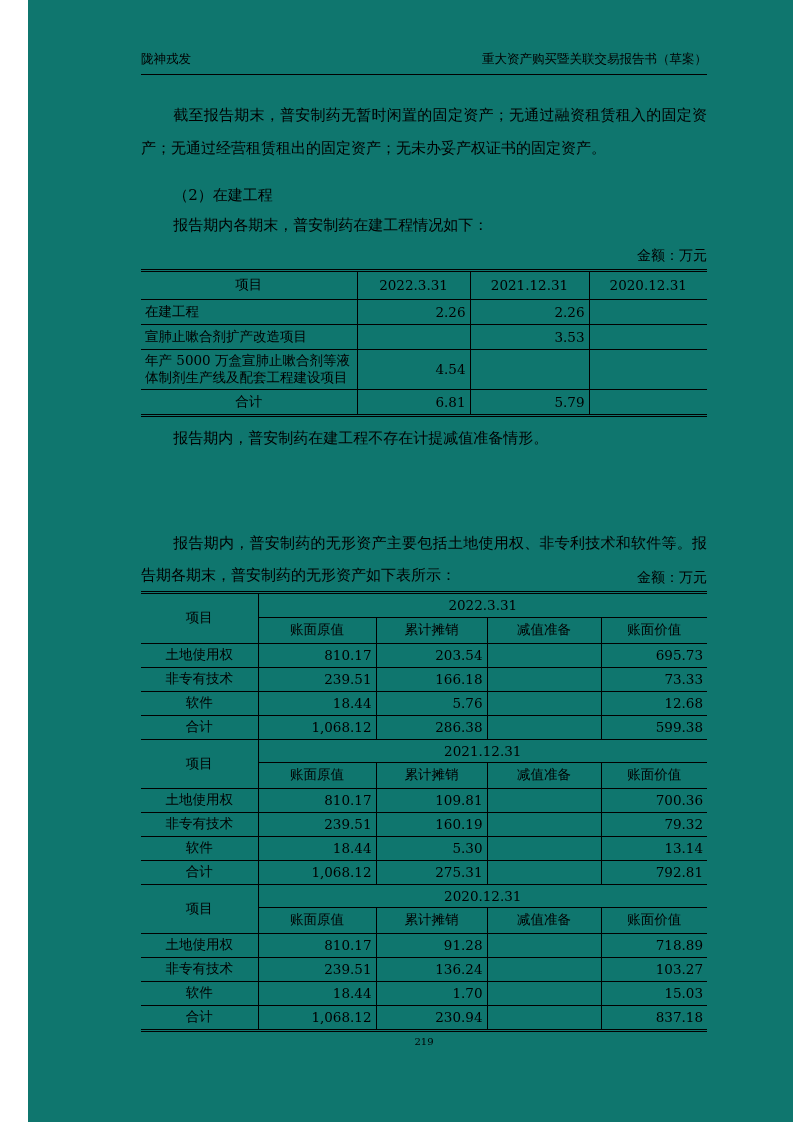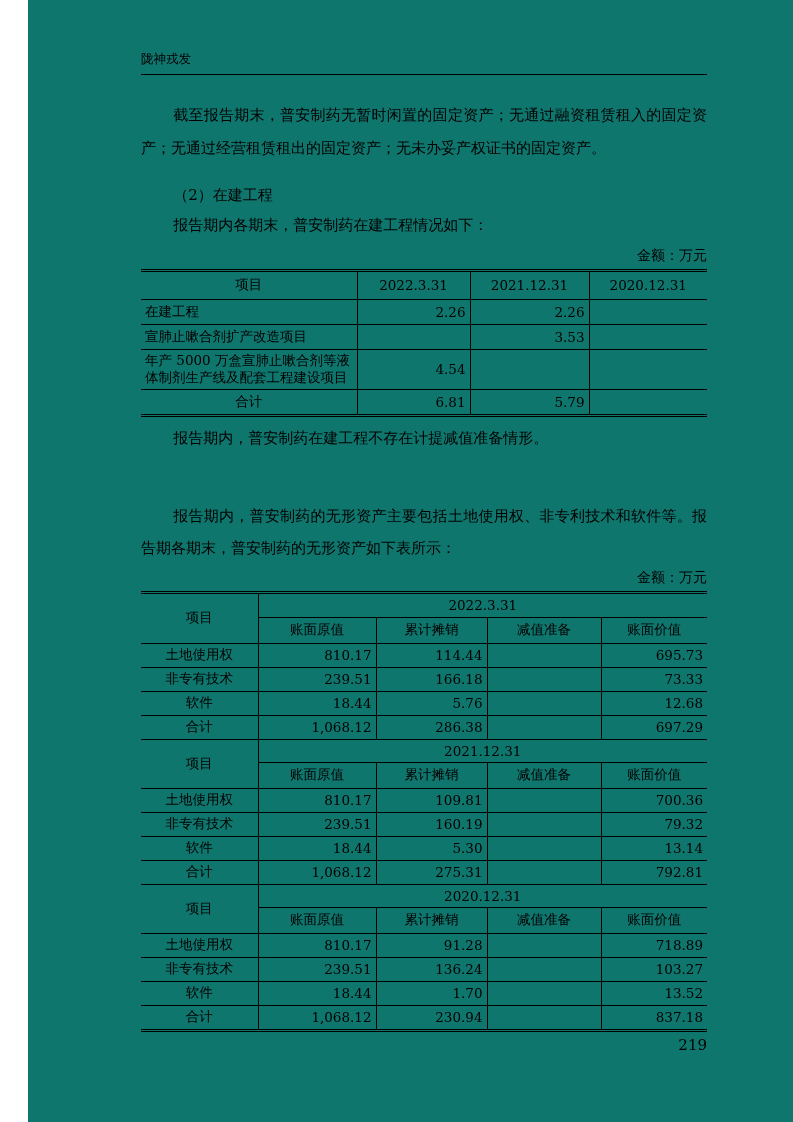--- a/index.html
+++ b/index.html
@@ -4,21 +4,21 @@
 <style>
   html,body{margin:0;padding:0;background:#ffffff;}
   .page{position:relative;width:793px;height:1122px;background:#0f766e;color:#000;
         font-family:"DejaVu Serif","Liberation Serif",serif;overflow:hidden;margin-left:28px;}
   .abs{position:absolute;left:113px;width:566px;}
   .header{top:51px;display:flex;justify-content:space-between;align-items:flex-end;
           font-size:12.5px;border-bottom:1px solid #000;padding-bottom:6px;}
   .para{font-size:15px;line-height:33px;text-align:justify;text-indent:2.15em;font-family:Liberation Mono, monospace;}
   .heading{font-size:15px;line-height:22px;text-indent:2.15em;}
   .unit{font-size:14px;text-align:right;line-height:18px;}
-  .pnum{top:1036px;text-align:right;font-size:15px;}
+  .pnum{top:1036px;text-align:center;font-size:10px;}
   .twrap{border-top:3px double #000;border-bottom:3px double #000;}
   .tbl{border-collapse:collapse;table-layout:fixed;width:566px;font-size:13.5px;}
   .tbl th,.tbl td{border:1px solid #000;padding:0 4px;vertical-align:middle;
                   font-weight:normal;overflow:hidden;}
   .tbl tr:first-child>*{border-top:none;}
   .tbl tr:last-child>*{border-bottom:none;}
   .tbl th:first-child,.tbl td:first-child{border-left:none;}
   .tbl th:last-child,.tbl td:last-child{border-right:none;}
   .b{font-weight:bold;} .c{text-align:center;} .r{text-align:right;}
   .l{text-align:left;padding-left:6px;}
@@ -26,20 +26,21 @@
   tr.h27{height:27px;} tr.h25{height:25px;} tr.h40{height:40px;}
   tr.h23{height:23px;} tr.h26{height:26px;} tr.h24{height:24px;}
 </style>
 </head>
 <body>
 
 <div class="page">
 
   <div class="abs header">
     <span>陇神戎发</span>
+    <span>重大资产购买暨关联交易报告书（草案）</span>
   </div>
 
   <div class="abs para" style="top:100px;">截至报告期末，普安制药无暂时闲置的固定资产；无通过融资租赁租入的固定资产；无通过经营租赁租出的固定资产；无未办妥产权证书的固定资产。</div>
 
   <div class="abs heading" style="top:184px;">（2）在建工程</div>
 
   <div class="abs heading" style="top:214px;">报告期内各期末，普安制药在建工程情况如下：</div>
 
   <div class="abs unit" style="top:246px;">金额：万元</div>
 
@@ -82,21 +83,21 @@
             <td class="r b">5.79</td>
             <td class="r b"></td>
           </tr>
         </tbody>
     </table>
   </div>
 
   <div class="abs heading" style="top:427px;">报告期内，普安制药在建工程不存在计提减值准备情形。</div>
 
 
-  <div class="abs para" style="top:502px;line-height:32px;">报告期内，普安制药的无形资产主要包括土地使用权、非专利技术和软件等。报告期各期末，普安制药的无形资产如下表所示：</div>
+  <div class="abs para" style="top:529px;line-height:32px;">报告期内，普安制药的无形资产主要包括土地使用权、非专利技术和软件等。报告期各期末，普安制药的无形资产如下表所示：</div>
 
   <div class="abs unit" style="top:568px;">金额：万元</div>
 
   <div class="abs twrap" style="top:591px;">
     <table class="tbl">
       <colgroup>
           <col style="width:117px">
           <col style="width:118px">
           <col style="width:111px">
           <col style="width:114px">
@@ -109,21 +110,21 @@
           </tr>
           <tr class="h26">
             <th class="c b">账面原值</th>
             <th class="c b">累计摊销</th>
             <th class="c b">减值准备</th>
             <th class="c b">账面价值</th>
           </tr>
           <tr class="h24">
             <td class="c">土地使用权</td>
             <td class="r">810.17</td>
-            <td class="r">114.44</td>
+            <td class="r">203.54</td>
             <td class="r"></td>
             <td class="r">695.73</td>
           </tr>
           <tr class="h24">
             <td class="c">非专有技术</td>
             <td class="r">239.51</td>
             <td class="r">166.18</td>
             <td class="r"></td>
             <td class="r">73.33</td>
           </tr>
@@ -132,21 +133,21 @@
             <td class="r">18.44</td>
             <td class="r">5.76</td>
             <td class="r"></td>
             <td class="r">12.68</td>
           </tr>
           <tr class="h24">
             <td class="c b">合计</td>
             <td class="r b">1,068.12</td>
             <td class="r b">286.38</td>
             <td class="r b"></td>
-            <td class="r b">697.29</td>
+            <td class="r b">599.38</td>
           </tr>
           <tr class="h23">
             <th class="c b" rowspan="2">项目</th>
             <th class="c b" colspan="4">2021.12.31</th>
           </tr>
           <tr class="h26">
             <th class="c b">账面原值</th>
             <th class="c b">累计摊销</th>
             <th class="c b">减值准备</th>
             <th class="c b">账面价值</th>
@@ -201,21 +202,21 @@
             <td class="r">239.51</td>
             <td class="r">136.24</td>
             <td class="r"></td>
             <td class="r">103.27</td>
           </tr>
           <tr class="h24">
             <td class="c">软件</td>
             <td class="r">18.44</td>
             <td class="r">1.70</td>
             <td class="r"></td>
-            <td class="r">13.52</td>
+            <td class="r">15.03</td>
           </tr>
           <tr class="h24">
             <td class="c b">合计</td>
             <td class="r b">1,068.12</td>
             <td class="r b">230.94</td>
             <td class="r b"></td>
             <td class="r b">837.18</td>
           </tr>
         </tbody>
     </table>

